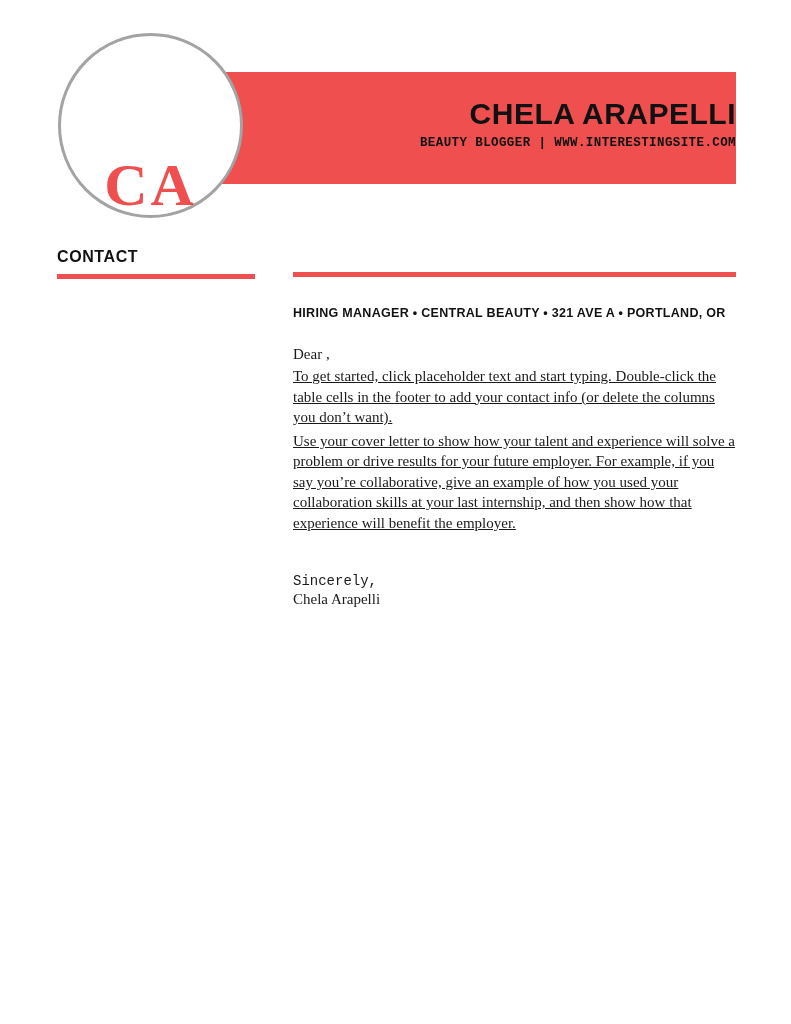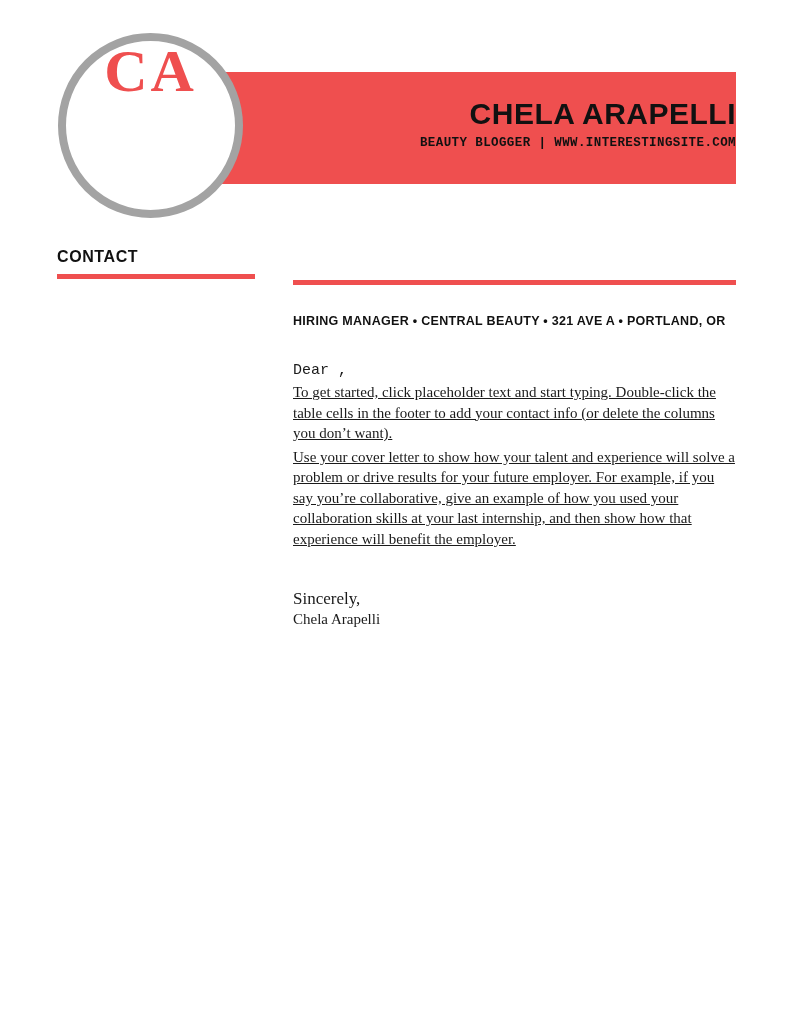--- a/index.html
+++ b/index.html
@@ -33,24 +33,24 @@
     background: #ef4f4f;
   }
   .monogram-circle {
     position: absolute;
     left: 58px;
     top: 33px;
     width: 185px;
     height: 185px;
     border-radius: 50%;
     background: #ffffff;
-    border: 8px solid #a3a3a3;
+    border: 3px solid #a3a3a3;
     box-sizing: border-box;
     display: flex;
-    align-items: flex-start;
+    align-items: flex-end;
     justify-content: center;
   }
   .monogram-text {
     font-family: "Liberation Serif", serif;
     font-size: 60px;
     font-weight: bold;
     letter-spacing: 3px;
     color: #ef4f4f;
     line-height: 1;
   }
@@ -107,21 +107,21 @@
     color: #1a1a1a;
   }
   .contact-list div {
     white-space: nowrap;
   }
 
   
   .letter {
     position: absolute;
     left: 293px;
-    top: 280px;
+    top: 272px;
     width: 443px;
   }
   .letter-rule {
     height: 5px;
     background: #ef4f4f;
     width: 443px;
   }
   .recipient {
     font-family: "Liberation Sans", sans-serif;
     font-size: 12.5px;
@@ -129,34 +129,34 @@
     letter-spacing: 0.3px;
     color: #111111;
     margin-top: 29px;
   }
   .date {
     font-family: "Liberation Serif", serif;
     font-size: 15px;
     margin-top: 40px;
   }
   .salutation {
-    font-family: Liberation Mono, monospace;
+    font-family: Liberation Serif, serif;
     font-size: 15px;
-    margin-top: 34px;
+    margin-top: 26px;
   }
   .body-par {
     font-family: "Liberation Serif", serif;
     font-size: 15px;
     line-height: 1.37;
     margin-top: 3px;
     text-decoration: underline;
   }
   .closing {
-    font-family: Liberation Serif, serif;
-    font-size: 17px;
+    font-family: Liberation Mono, monospace;
+    font-size: 14px;
     margin-top: 40px;
   }
   .signature {
     font-family: "Liberation Serif", serif;
     font-size: 15px;
     margin-top: 2px;
   }
 </style>
 </head>
 <body>

